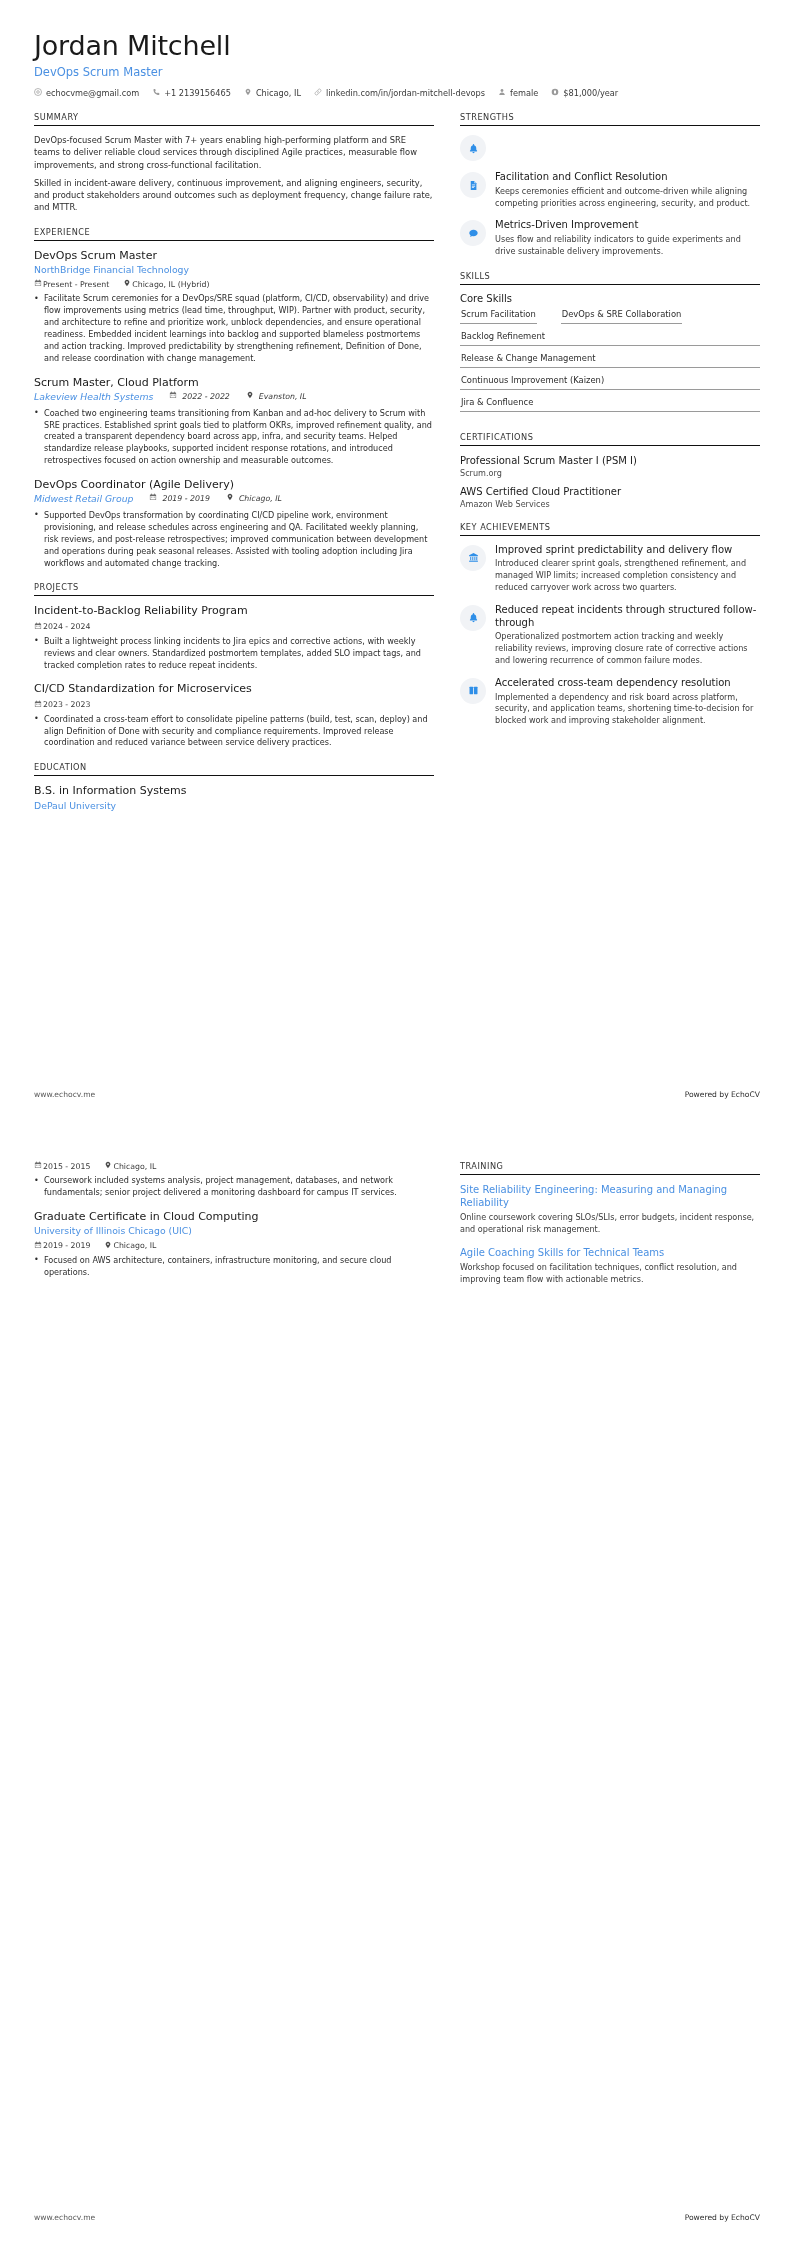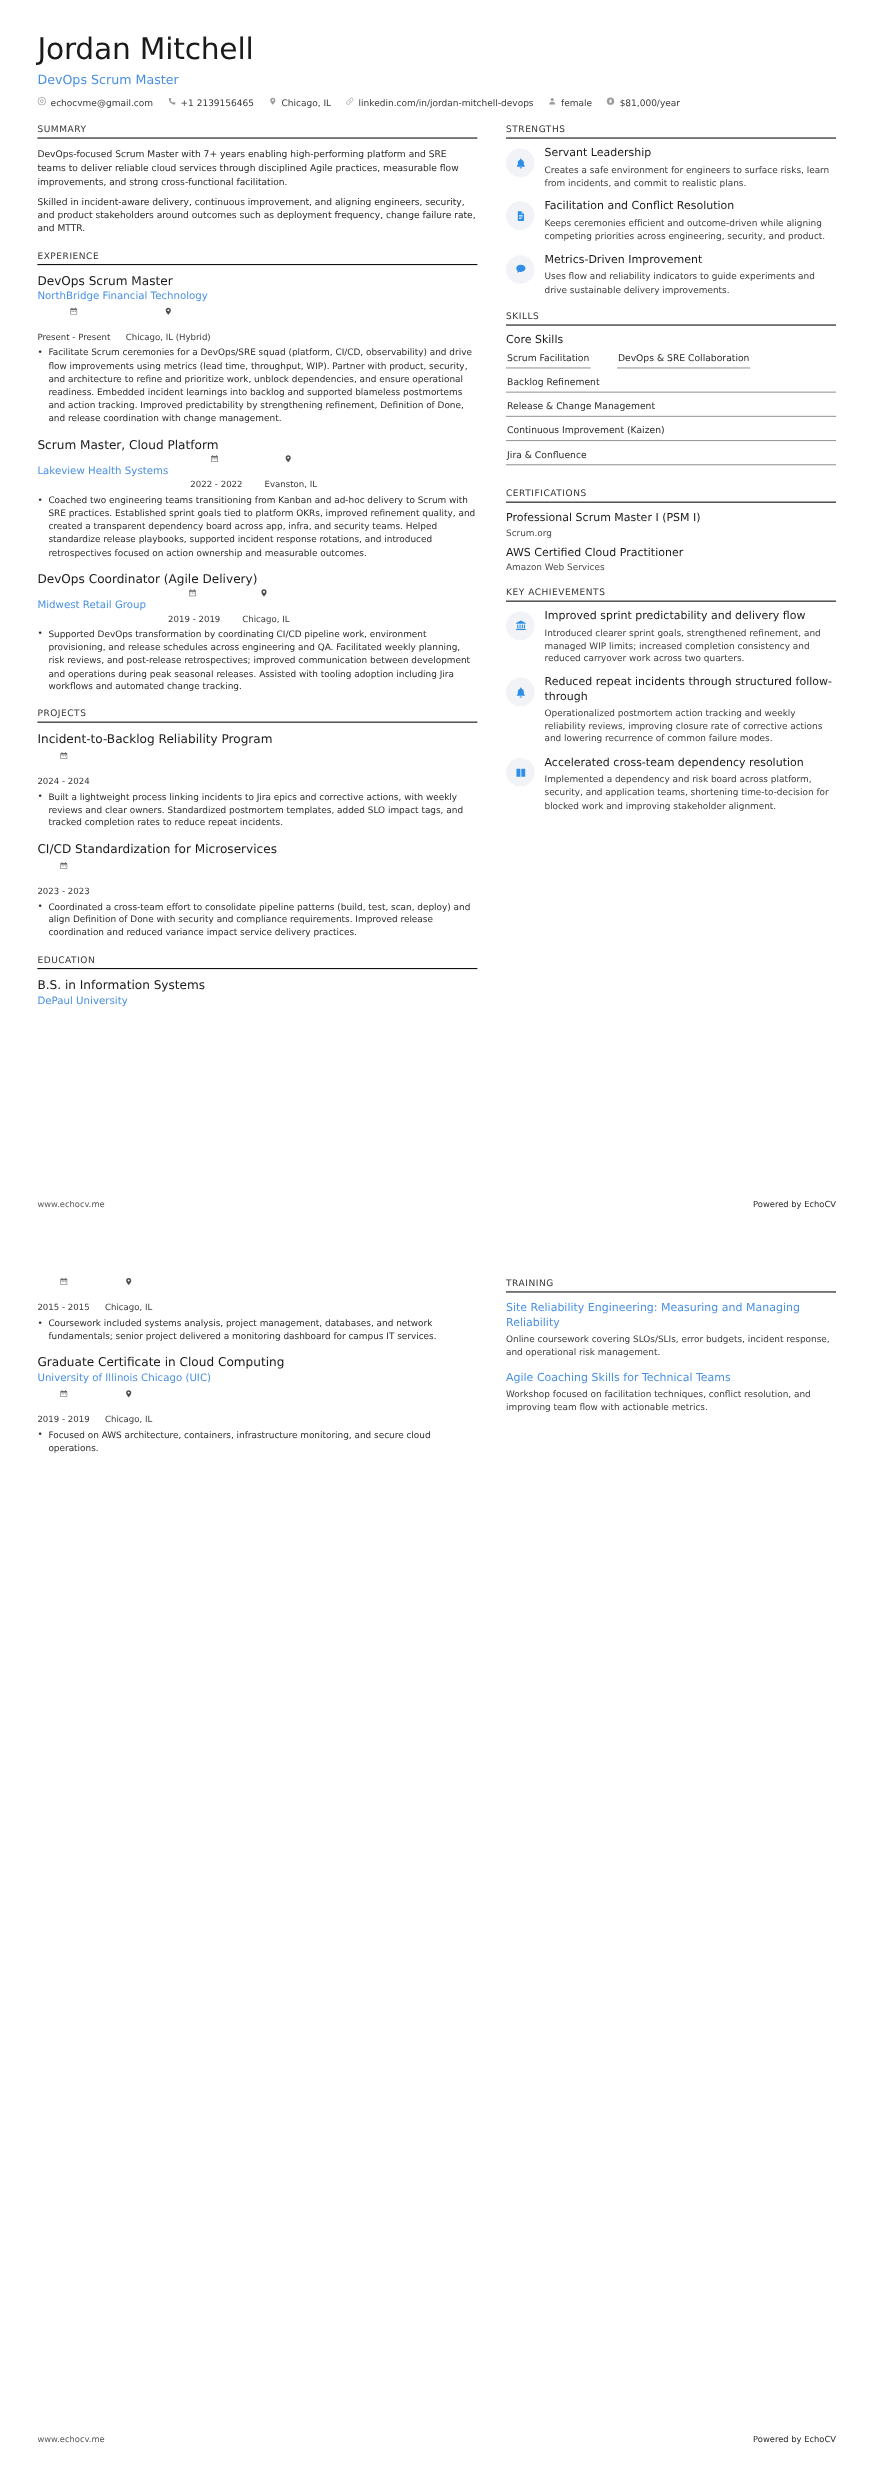--- a/index.html
+++ b/index.html
@@ -83,27 +83,28 @@
     line-height: 1.35;
   }
   .meta-row {
     display: flex;
     align-items: center;
     gap: 14px;
     font-size: 7.8px;
     color: #3a3a3a;
     margin: 3px 0 4px 0;
   }
-  .meta-item { display: flex; align-items: center; gap: 13px; flex-direction: column; }
+  .meta-item { display: flex; align-items: center; gap: 1px; }
   .org-inline {
     display: flex;
-    align-items: center;
+    align-items: flex-start;
     gap: 16px;
     margin-bottom: 4px;
     flex-wrap: wrap;
+    font-style: italic;
   }
   .org-inline .entry-org { margin: 0; }
   .bullet-list { list-style: none; }
   .bullet-list li {
     position: relative;
     padding-left: 10px;
     font-size: 8.1px;
     line-height: 1.47;
     color: #2b2b2b;
     margin-bottom: 3px;
@@ -363,21 +364,21 @@
                     <rect x="4" y="1.3" width="1.5" height="3" fill="#6b6b6b"></rect>
                     <rect x="10.5" y="1.3" width="1.5" height="3" fill="#6b6b6b"></rect>
                     <rect x="4.2" y="7.5" width="1.6" height="1.6" fill="#6b6b6b"></rect>
                     <rect x="7.2" y="7.5" width="1.6" height="1.6" fill="#6b6b6b"></rect>
                     <rect x="10.2" y="7.5" width="1.6" height="1.6" fill="#6b6b6b"></rect>
                   </svg></span>
               <span>2023 - 2023</span>
             </span>
           </div>
           <ul class="bullet-list">
-            <li>Coordinated a cross-team effort to consolidate pipeline patterns (build, test, scan, deploy) and align Definition of Done with security and compliance requirements. Improved release coordination and reduced variance impact service delivery practices.</li>
+            <li>Coordinated a cross-team effort to consolidate pipeline patterns (build, test, scan, deploy) and align Definition of Done with security and compliance requirements. Improved release coordination and reduced variance between service delivery practices.</li>
           </ul>
         </div>
       </div>
 
       <div class="section">
         <div class="sec-title">EDUCATION</div>
         <div class="sec-rule"></div>
         <div class="entry" style="margin-bottom:0">
           <div class="entry-title">B.S. in Information Systems</div>
           <div class="entry-org">DePaul University</div>
@@ -392,24 +393,20 @@
         <div class="sec-title">STRENGTHS</div>
         <div class="sec-rule"></div>
 
         <div class="icon-item">
           <span class="icon-circle">
             <svg width="11" height="11" viewBox="0 0 16 16">
                 <path d="M8 1.6a1 1 0 011 1v.5a4 4 0 013 3.9v2.6l1.2 1.8c.3.4 0 1-.5 1H3.3c-.5 0-.8-.6-.5-1L4 9.6V7a4 4 0 013-3.9v-.5a1 1 0 011-1z" fill="#2f8fe8"></path>
                 <path d="M6.4 13.2h3.2a1.6 1.6 0 01-3.2 0z" fill="#2f8fe8"></path>
               </svg>
           </span>
-          <div class="icon-body">
-            <div class="icon-head">Servant Leadership</div>
-            <div class="icon-desc">Creates a safe environment for engineers to surface risks, learn from incidents, and commit to realistic plans.</div>
-          </div>
         </div>
 
         <div class="icon-item">
           <span class="icon-circle">
             <svg width="11" height="11" viewBox="0 0 16 16">
                 <path d="M4 1.5h5l3.2 3.2v9.8H4z" fill="#2f8fe8"></path>
                 <path d="M9 1.5l3.2 3.2H9z" fill="#bcdcf7"></path>
                 <rect x="5.6" y="6.6" width="4.8" height="1" fill="#fff"></rect>
                 <rect x="5.6" y="8.6" width="4.8" height="1" fill="#fff"></rect>
                 <rect x="5.6" y="10.6" width="3.2" height="1" fill="#fff"></rect>

